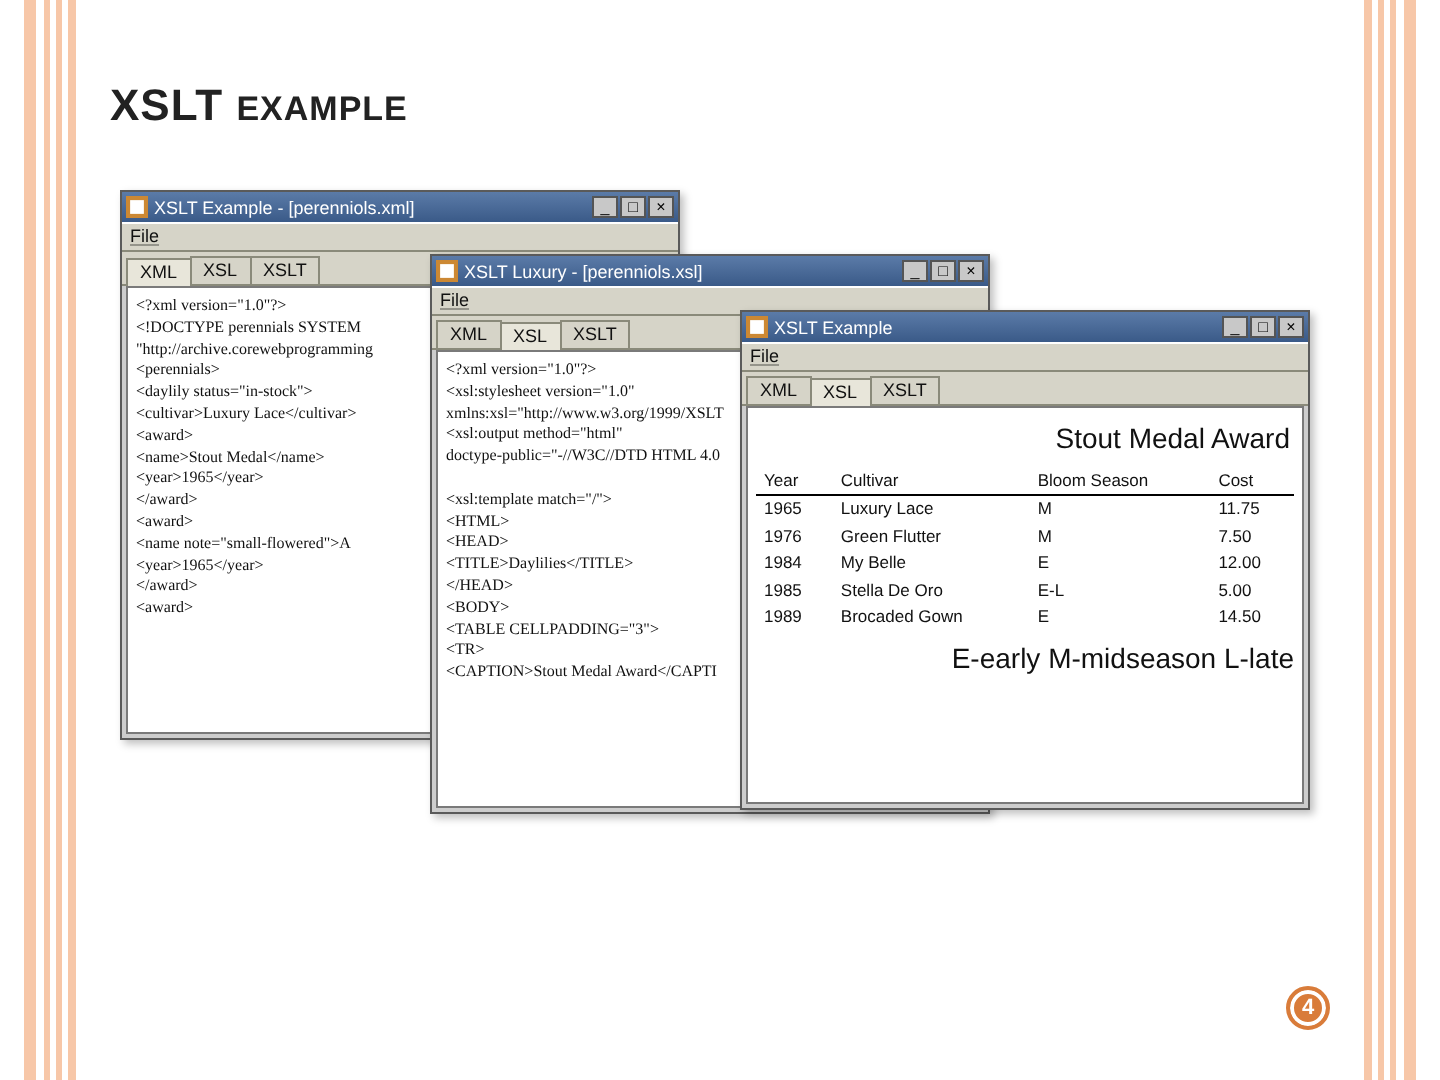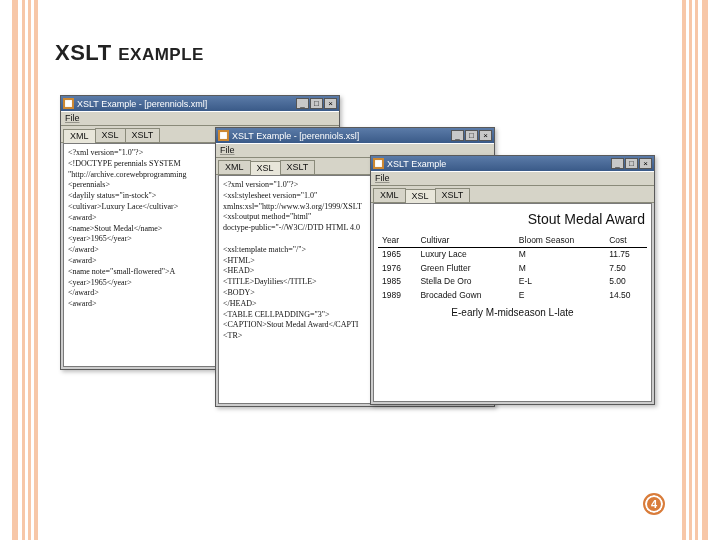--- a/index.html
+++ b/index.html
@@ -22,21 +22,21 @@
 .tabstrip{height:17px;background:#d6d4c8;border-bottom:1px solid #8a8a7a;padding:2px 2px 0;display:flex;gap:0}
 .tab{padding:1px 6px;font-size:9px;background:#d6d4c8;border:1px solid #8a8a7a;border-bottom:none;margin-right:-1px}
 .tab.active{background:#e8e6da;position:relative;top:1px;height:14px}
 .client{position:absolute;top:47px;left:2px;right:2px;bottom:2px;background:#fff;border:1px solid #7a7a7a;overflow:hidden;padding:4px;font-size:8px;line-height:1.35;font-family:"Times New Roman",serif}
 .client.plain{font-family:Arial;font-size:9px}
 .code-line{white-space:nowrap}
 .tbl{width:100%;font-size:8.5px;border-collapse:collapse;margin-top:3px}
 .tbl th{font-weight:400;text-align:left;padding:1px 4px;border-bottom:1px solid #000}
 .tbl td{padding:1px 4px}
 .caption{text-align:right;font-size:14px;padding:2px}
-.foot{text-align:center;font-size:10px;padding-top:4px}
+.foot{text-align:right;font-size:14px;padding-top:4px}
 .slidenum{position:absolute;right:55px;bottom:25px;width:22px;height:22px;border-radius:50%;border:2px solid #d97c3a;background:#d97c3a;color:#fff;display:flex;align-items:center;justify-content:center;font-size:11px;font-weight:700;box-shadow:0 0 0 2px #fff inset}
 </style>
 </head>
 <body>
 
 <div class="stripe s1"></div>
 <div class="stripe s2"></div>
 <div class="stripe s3"></div>
 <div class="stripe s4"></div>
 <div class="stripe sr1"></div>
@@ -93,21 +93,21 @@
   </div>
 
   <div class="win" style="left:155px;top:32px;width:280px;height:280px">
     <div class="titlebar">
       <span class="ticon">
           <svg viewBox="0 0 16 16">
             <rect width="16" height="16" fill="#c83"></rect>
             <rect x="3" y="3" width="10" height="10" fill="#fff"></rect>
           </svg>
         </span>
-      <span class="ttxt">XSLT Example - [perenniols.xsl]</span>
+      <span class="ttxt">XSLT Luxury - [perenniols.xsl]</span>
       <div class="wctrl">
         <span class="wbtn">_</span>
         <span class="wbtn">□</span>
         <span class="wbtn">×</span>
       </div>
     </div>
     <div class="menubar"><span>File</span></div>
     <div class="tabstrip">
         <span class="tab">XML</span>
         <span class="tab active">XSL</span>
@@ -117,25 +117,25 @@
         <div class="code-line">&lt;?xml version="1.0"?&gt;</div>
         <div class="code-line">&lt;xsl:stylesheet version="1.0"</div>
         <div class="code-line">  xmlns:xsl="http://www.w3.org/1999/XSLT</div>
         <div class="code-line">&lt;xsl:output method="html"</div>
         <div class="code-line">  doctype-public="-//W3C//DTD HTML 4.0</div>
         <div class="code-line">&nbsp;</div>
         <div class="code-line">&lt;xsl:template match="/"&gt;</div>
         <div class="code-line">&lt;HTML&gt;</div>
         <div class="code-line">&lt;HEAD&gt;</div>
         <div class="code-line">&lt;TITLE&gt;Daylilies&lt;/TITLE&gt;</div>
+        <div class="code-line">&lt;/HEAD&gt;</div>
         <div class="code-line">&lt;BODY&gt;</div>
-        <div class="code-line">&lt;/HEAD&gt;</div>
         <div class="code-line">&lt;TABLE CELLPADDING="3"&gt;</div>
+        <div class="code-line">&lt;TR&gt;</div>
         <div class="code-line">&lt;CAPTION&gt;Stout Medal Award&lt;/CAPTI</div>
-        <div class="code-line">&lt;TR&gt;</div>
       </div>
   </div>
 
   <div class="win" style="left:310px;top:60px;width:285px;height:250px">
     <div class="titlebar">
       <span class="ticon">
           <svg viewBox="0 0 16 16">
             <rect width="16" height="16" fill="#c83"></rect>
             <rect x="3" y="3" width="10" height="10" fill="#fff"></rect>
           </svg>
@@ -171,20 +171,26 @@
               <td>M</td>
               <td>11.75</td>
             </tr>
             <tr>
               <td>1976</td>
               <td>Green Flutter</td>
               <td>M</td>
               <td>7.50</td>
             </tr>
             <tr>
+              <td>1984</td>
+              <td>My Belle</td>
+              <td>E</td>
+              <td>12.00</td>
+            </tr>
+            <tr>
               <td>1985</td>
               <td>Stella De Oro</td>
               <td>E-L</td>
               <td>5.00</td>
             </tr>
             <tr>
               <td>1989</td>
               <td>Brocaded Gown</td>
               <td>E</td>
               <td>14.50</td>

